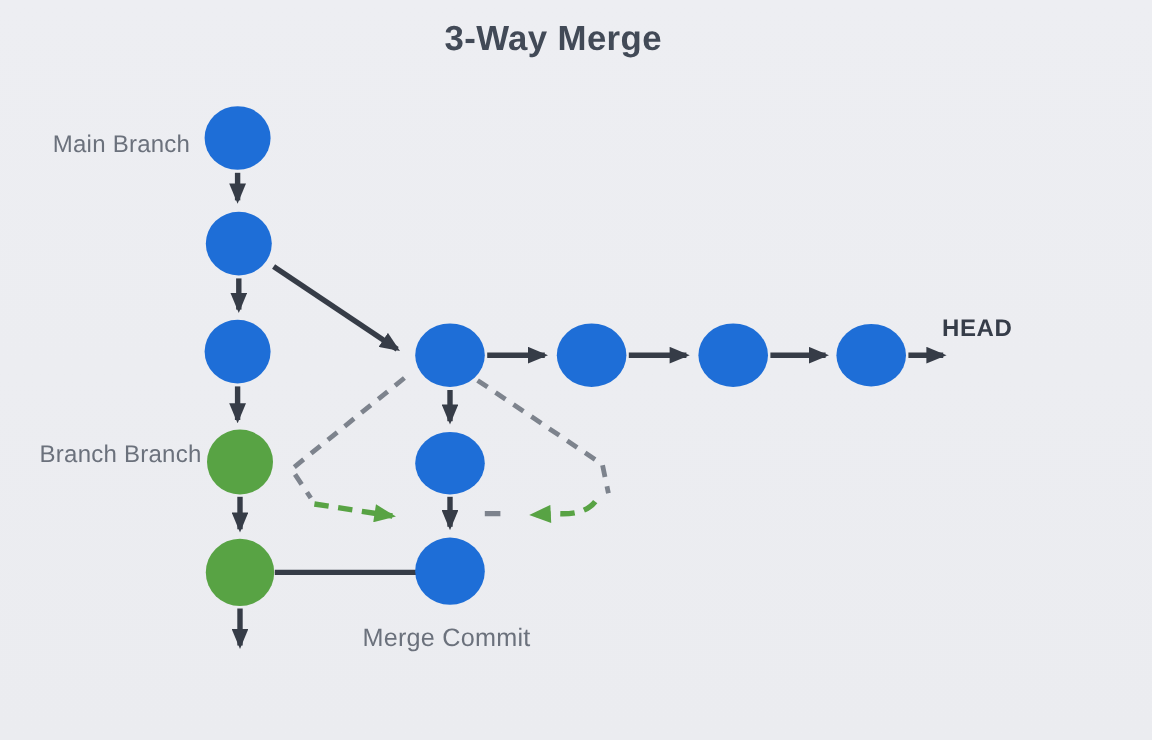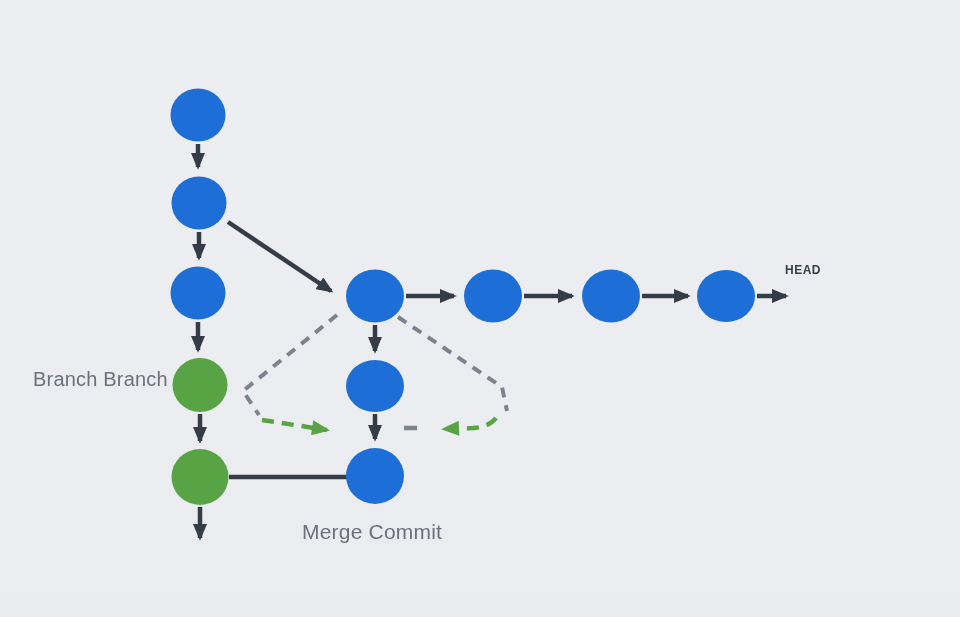--- a/index.html
+++ b/index.html
@@ -38,21 +38,21 @@
     text-align: center;
     font-size: 29px;
     font-weight: 700;
     color: #424A57;
     letter-spacing: 0.3px;
   }
   .head-lbl {
     position: absolute;
     left: 785px;
     top: 263px;
-    font-size: 12px;
+    font-size: 20px;
     font-weight: 700;
     color: #363D49;
     letter-spacing: 0.5px;
   }
   .merge-commit-lbl { left: 302px; top: 520px; font-size: 21px; }
   .main-branch-lbl  { left: 44px;  top: 110px; }
   .feature-branch-lbl { left: 33px; top: 368px; }
 </style>
 </head>
 <body>
@@ -104,17 +104,19 @@
       <ellipse cx="200" cy="477" rx="28.5" ry="28" fill="#58A344"></ellipse>
       <ellipse cx="375" cy="296" rx="29" ry="26.5" fill="#1E6ED7"></ellipse>
       <ellipse cx="493" cy="296" rx="29" ry="26.5" fill="#1E6ED7"></ellipse>
       <ellipse cx="611" cy="296" rx="29" ry="26.5" fill="#1E6ED7"></ellipse>
       <ellipse cx="726" cy="296" rx="29" ry="26" fill="#1E6ED7"></ellipse>
       <ellipse cx="375" cy="386" rx="29" ry="26" fill="#1E6ED7"></ellipse>
       <ellipse cx="375" cy="476" rx="29" ry="28" fill="#1E6ED7"></ellipse>
     </g>
   </svg>
 
+  <div class="title">3-Way Merge</div>
+  <div class="lbl main-branch-lbl">Main Branch</div>
   <div class="lbl feature-branch-lbl">Branch Branch</div>
   <div class="lbl merge-commit-lbl">Merge Commit</div>
   <div class="head-lbl">HEAD</div>
 
 </div>
 
 </body></html>

